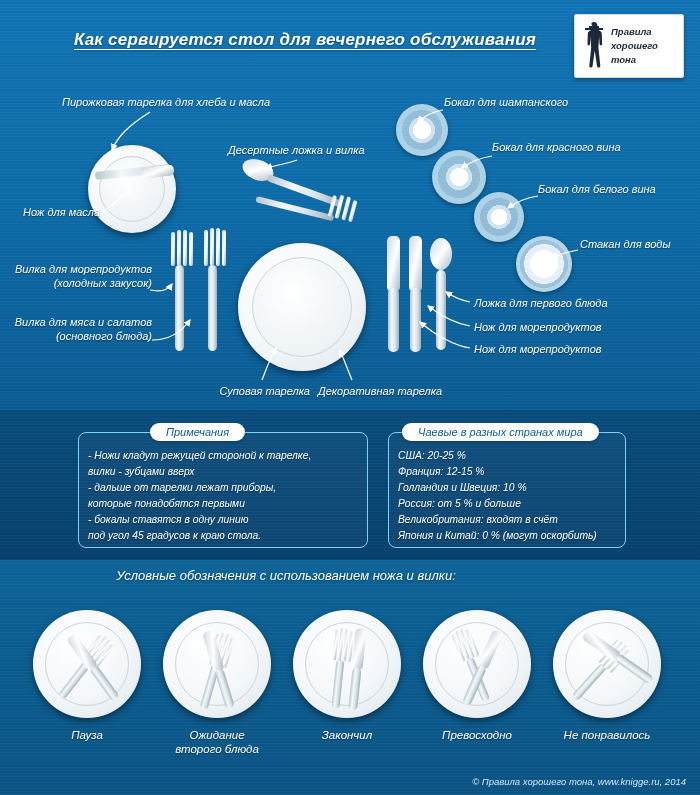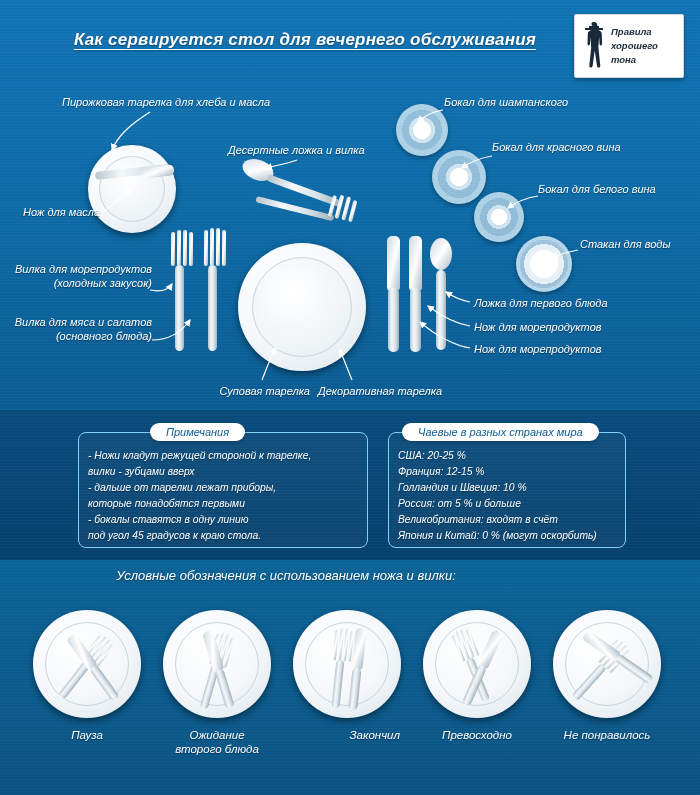--- a/index.html
+++ b/index.html
@@ -355,17 +355,18 @@
     </g>
     <g transform="rotate(-55 612 654)">
       <rect x="607" y="620" width="11" height="42" rx="4.5" fill="url(#steel2)"></rect>
       <rect x="608" y="660" width="9" height="42" rx="4.5" fill="url(#steel)"></rect>
     </g>
   </svg>
 
   <div class="sig-label" style="left:22px; top:728px;">Пауза</div>
   <div class="sig-label" style="left:152px; top:728px;">Ожидание
 второго блюда</div>
-  <div class="sig-label" style="left:270px; top:728px;text-align:right;">Закончил</div>
+  <div class="sig-label" style="left:282px; top:728px;">Закончил</div>
   <div class="sig-label" style="left:412px; top:728px;text-align:center;">Превосходно</div>
   <div class="sig-label" style="left:542px; top:728px;">Не понравилось</div>
 
+  <div class="footer">© Правила хорошего тона, www.knigge.ru, 2014</div>
 </div>
 
 </body></html>

